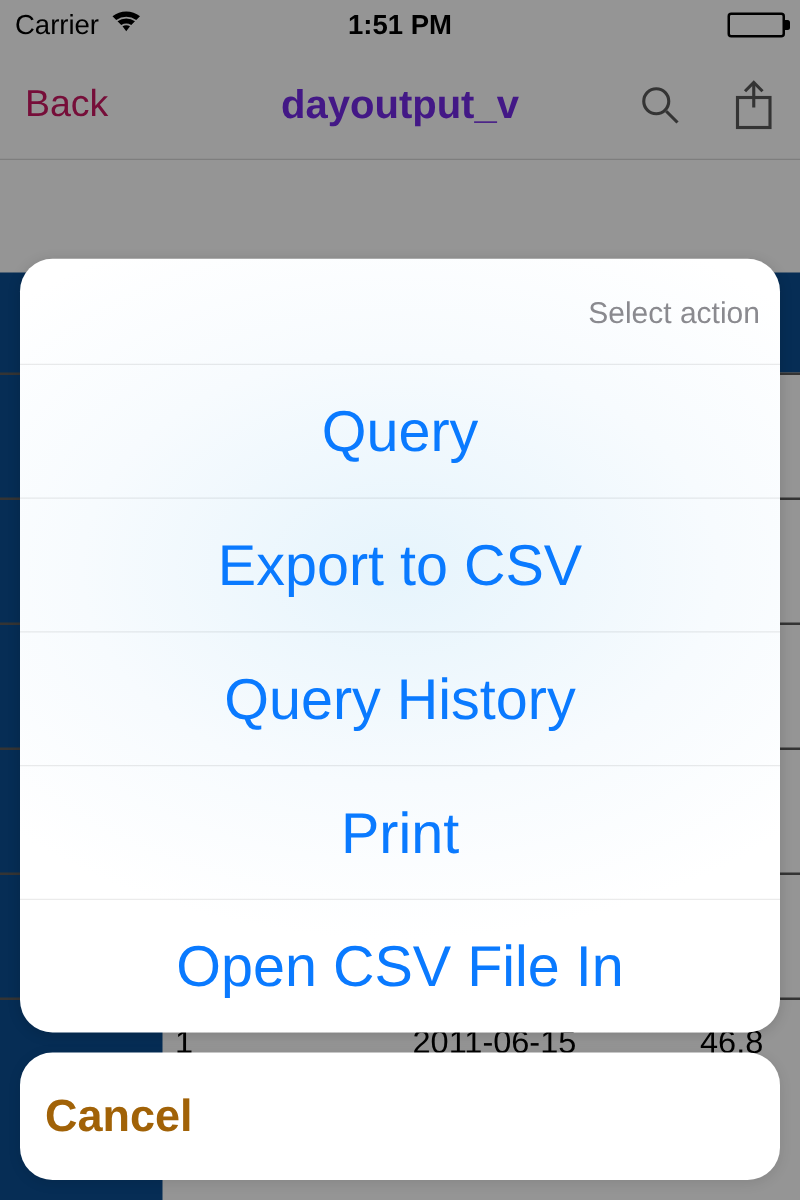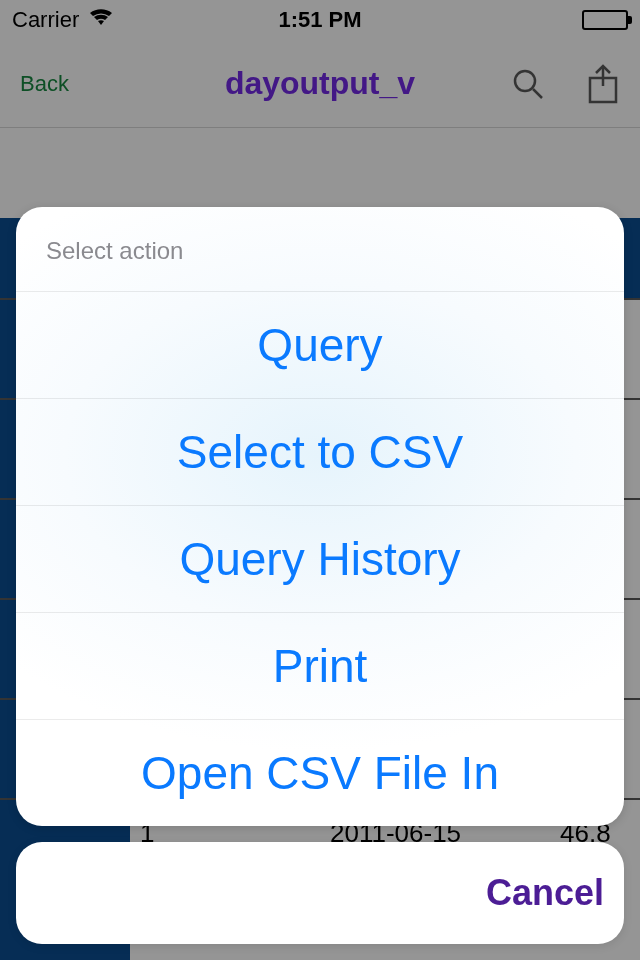--- a/index.html
+++ b/index.html
@@ -10,42 +10,42 @@
   .status-bar { position: absolute; top: 0; left: 0; right: 0; height: 40px; display: flex; align-items: center; justify-content: space-between; padding: 12px 12px; font-size: 22px; font-weight: 500; color: #000; }
   .status-left { display: flex; align-items: center; gap: 8px; }
   .status-center { position: absolute; left: 50%; transform: translateX(-50%); font-weight: 600; }
   .status-right { display: flex; align-items: center; }
   .battery { width: 46px; height: 20px; border: 2px solid #000; border-radius: 3px; position: relative; }
   .battery::after { content: ""; position: absolute; right: -6px; top: 4px; width: 4px; height: 8px; background: #000; border-radius: 0 2px 2px 0; }
   .battery-fill { background: #000; width: 100%; height: 100%; border-radius: 1px; }
 
   
   .nav-bar { position: absolute; top: 40px; left: 0; right: 0; height: 88px; display: flex; align-items: center; justify-content: space-between; padding: 0 20px; border-bottom: 1px solid rgba(0,0,0,0.15); }
-  .nav-back { font-size: 22px; color: #15803d; }
+  .nav-back { font-size: 30px; color: #be185d; }
   .nav-title { position: absolute; left: 50%; transform: translateX(-50%); font-size: 32px; font-weight: 600; color: #6d28d9; }
   .nav-right { display: flex; align-items: center; gap: 40px; }
   .nav-icon svg { display: block; }
 
   
   .table-bg { position: absolute; top: 128px; left: 0; right: 0; bottom: 0; }
   .side-strip { position: absolute; top: 100px; left: 0; width: 130px; bottom: 0; background: #0b4a8a; }
   .header-strip { position: absolute; top: 90px; left: 0; right: 0; height: 80px; background: #0b4a8a; }
   .row-line { position: absolute; left: 0; right: 0; height: 2px; background: #555; }
   .cell-txt { position: absolute; font-size: 26px; color: #000; }
 
   
   .dim { position: absolute; inset: 0; background: rgba(0,0,0,0.38); }
 
   
   .sheet-wrap { position: absolute; left: 16px; right: 16px; bottom: 16px; }
   .sheet { background: radial-gradient(ellipse 120% 80% at 50% 40%, #e6f4fc 0%, #f7fbfe 35%, #ffffff 60%);
            border-radius: 26px; overflow: hidden; box-shadow: 0 2px 10px rgba(0,0,0,0.15); }
-  .sheet-title { text-align: left; color: #8a8a8f; font-size: 24px; padding: 30px 30px 26px; }
+  .sheet-title { text-align: right; color: #8a8a8f; font-size: 24px; padding: 30px 16px 26px; }
   .sheet-item { text-align: center; color: #0a7aff; font-size: 46px; padding: 26px 20px; border-top: 1px solid rgba(0,0,0,0.08); }
-  .cancel { margin-top: 16px; background: #fff; border-radius: 26px; text-align: right; color: #4c1d95; font-size: 36px; font-weight: 600; padding: 30px 20px; box-shadow: 0 2px 10px rgba(0,0,0,0.1); }
+  .cancel { margin-top: 16px; background: #fff; border-radius: 26px; text-align: left; color: #a16207; font-size: 36px; font-weight: 600; padding: 30px 20px; box-shadow: 0 2px 10px rgba(0,0,0,0.1); }
 </style>
 </head>
 <body>
 
 <div class="screen">
 
   <div class="status-bar">
     <div class="status-left">
       <span>Carrier</span>
       <span>
@@ -93,21 +93,21 @@
     <span class="cell-txt" style="left:330px; top:690px">2011-06-15</span>
     <span class="cell-txt" style="left:560px; top:690px">46.8</span>
   </div>
 
   <div class="dim"></div>
 
   <div class="sheet-wrap">
     <div class="sheet">
       <div class="sheet-title">Select action</div>
       <div class="sheet-item">Query</div>
-      <div class="sheet-item">Select to CSV</div>
+      <div class="sheet-item">Export to CSV</div>
       <div class="sheet-item">Query History</div>
       <div class="sheet-item">Print</div>
       <div class="sheet-item">Open CSV File In</div>
     </div>
     <div class="cancel">Cancel</div>
   </div>
 
 </div>
 
 </body></html>

